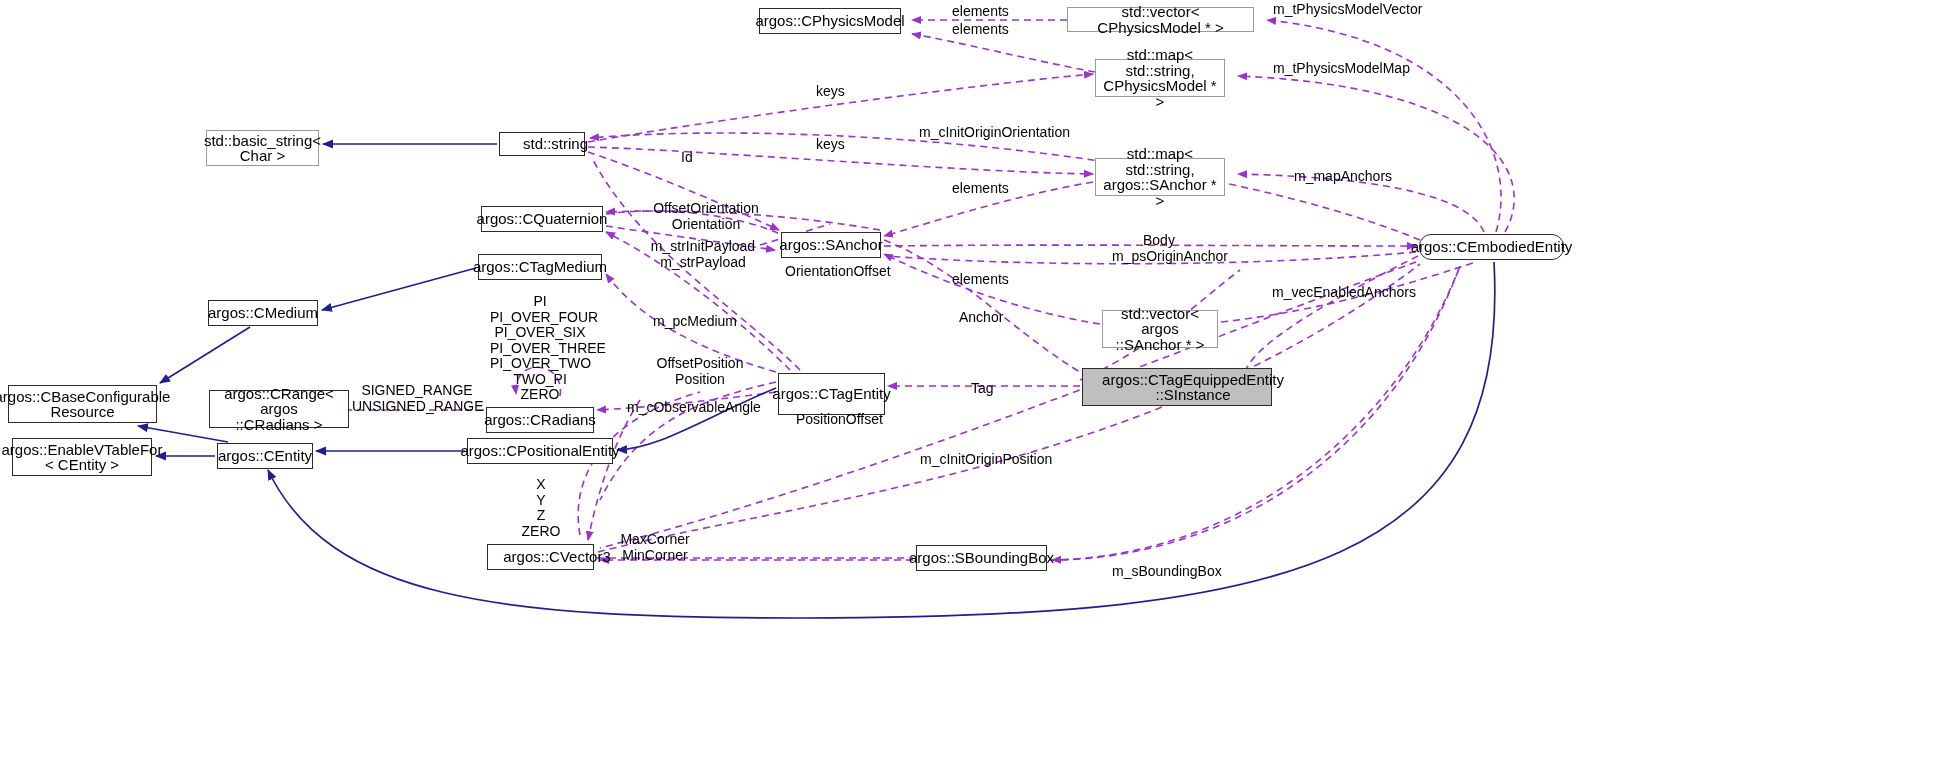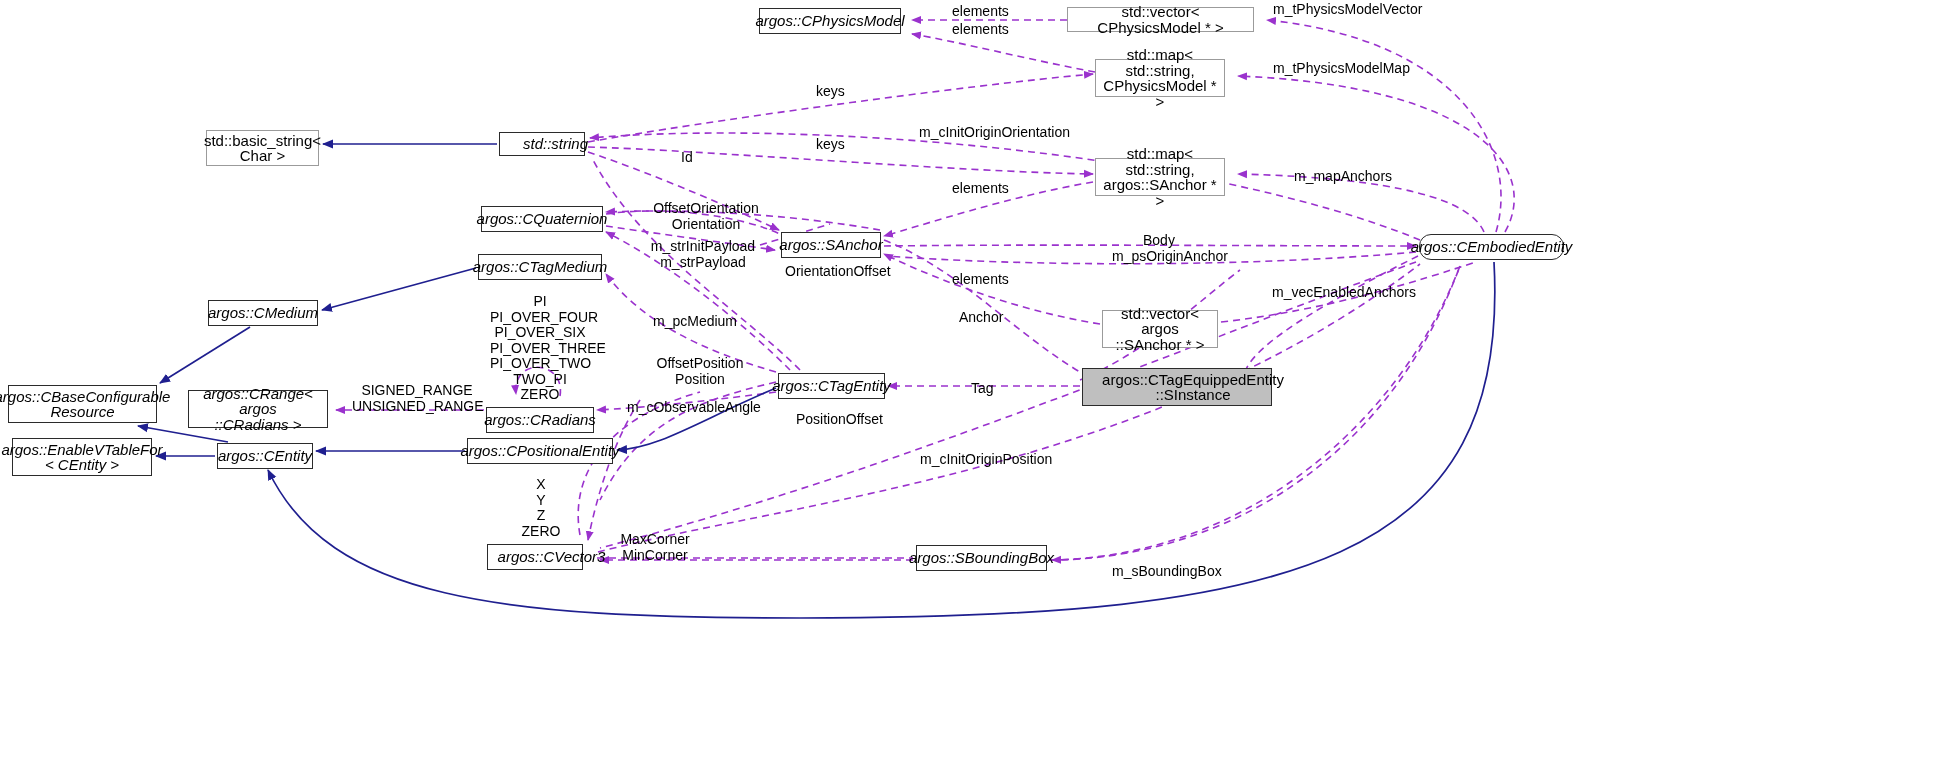--- a/index.html
+++ b/index.html
@@ -20,21 +20,21 @@
     font-size:15px;
     line-height:15.5px;
     text-align:center;
     display:flex;
     align-items:center;
     justify-content:center;
     white-space:pre-line;
     padding:1px 4px;
     z-index:4;
   }
-  .node.solid{border:1.6px solid #2b2b2b;font-style:italic;}
+  .node.solid{border:1.6px solid #2b2b2b;}
   .node.highlight{background:#bfbfbf;border:1.6px solid #2b2b2b;}
   .edge-label{
     position:absolute;
     font-size:14px;
     line-height:15.5px;
     color:#000000;
     white-space:pre-line;
     text-align:center;
     z-index:5;
     background:transparent;
@@ -161,33 +161,33 @@
   <div class="node solid" style="left:499px;top:132px;width:86px;height:24px;padding-left:31px;"><span>std::string</span></div>
   <div class="node" style="left:1095px;top:158px;width:130px;height:38px;"><span>std::map&lt; std::string,
 argos::SAnchor * &gt;</span></div>
   <div class="node solid" style="left:481px;top:206px;width:122px;height:26px;"><span>argos::CQuaternion</span></div>
   <div class="node solid" style="left:781px;top:232px;width:100px;height:26px;"><span>argos::SAnchor</span></div>
   <div class="node solid" style="left:1419px;top:234px;width:145px;height:26px;border-radius:12px;"><span>argos::CEmbodiedEntity</span></div>
   <div class="node solid" style="left:478px;top:254px;width:124px;height:26px;"><span>argos::CTagMedium</span></div>
   <div class="node solid" style="left:208px;top:300px;width:110px;height:26px;align-items:center;"><span>argos::CMedium</span></div>
   <div class="node" style="left:1102px;top:310px;width:116px;height:38px;"><span>std::vector&lt; argos
 ::SAnchor * &gt;</span></div>
-  <div class="node solid" style="left:778px;top:373px;width:107px;height:26px;"><span>argos::CTagEntity</span></div>
+  <div class="node solid" style="left:778px;top:373px;width:107px;height:42px;"><span>argos::CTagEntity</span></div>
   <div class="node highlight" style="left:1082px;top:368px;width:190px;height:38px;padding-left:36px;"><span>argos::CTagEquippedEntity
 ::SInstance</span></div>
   <div class="node solid" style="left:8px;top:385px;width:149px;height:38px;"><span>argos::CBaseConfigurable
 Resource</span></div>
-  <div class="node solid" style="left:188px;top:390px;width:140px;height:38px;"><span>argos::CRange&lt; argos
+  <div class="node solid" style="left:209px;top:390px;width:140px;height:38px;"><span>argos::CRange&lt; argos
 ::CRadians &gt;</span></div>
   <div class="node solid" style="left:486px;top:398px;width:108px;height:26px;margin-top:9px;"><span>argos::CRadians</span></div>
   <div class="node solid" style="left:12px;top:438px;width:140px;height:38px;"><span>argos::EnableVTableFor
 &lt; CEntity &gt;</span></div>
   <div class="node solid" style="left:217px;top:443px;width:96px;height:26px;"><span>argos::CEntity</span></div>
   <div class="node solid" style="left:467px;top:438px;width:146px;height:26px;"><span>argos::CPositionalEntity</span></div>
-  <div class="node solid" style="left:487px;top:544px;width:96px;height:26px;padding-left:37px;"><span>argos::CVector3</span></div>
+  <div class="node solid" style="left:487px;top:544px;width:107px;height:26px;padding-left:37px;"><span>argos::CVector3</span></div>
   <div class="node solid" style="left:916px;top:545px;width:131px;height:26px;"><span>argos::SBoundingBox</span></div>
 
   <div class="edge-label left" style="left:952px;top:4px;">elements</div>
   <div class="edge-label left" style="left:952px;top:22px;">elements</div>
   <div class="edge-label left" style="left:1273px;top:2px;">m_tPhysicsModelVector</div>
   <div class="edge-label left" style="left:1273px;top:61px;">m_tPhysicsModelMap</div>
   <div class="edge-label left" style="left:816px;top:84px;">keys</div>
   <div class="edge-label left" style="left:919px;top:125px;">m_cInitOriginOrientation</div>
   <div class="edge-label left" style="left:816px;top:137px;">keys</div>
   <div class="edge-label left" style="left:681px;top:150px;">Id</div>

